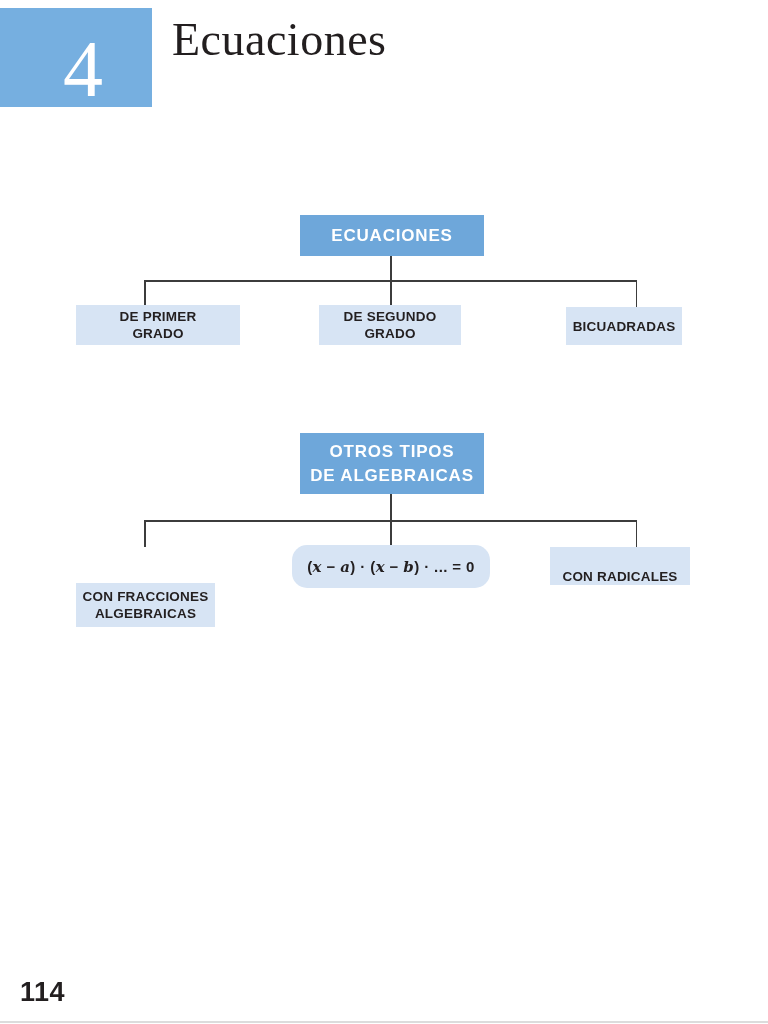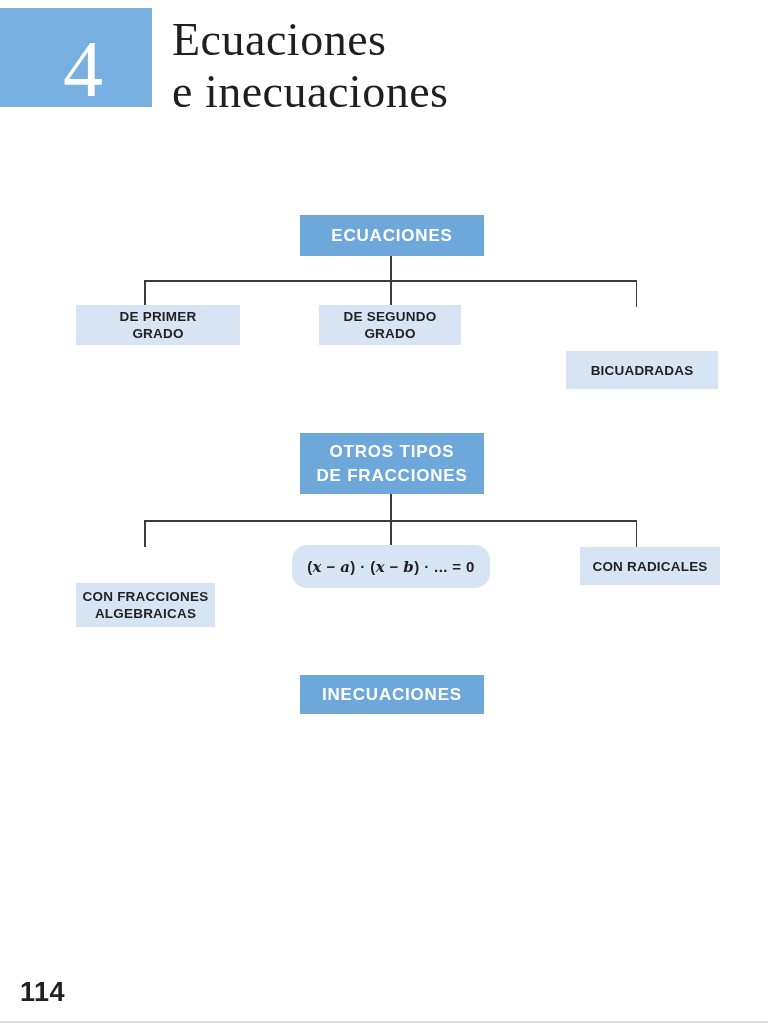--- a/index.html
+++ b/index.html
@@ -72,25 +72,25 @@
     text-align: center;
     line-height: 17px;
   }
 
   #box-ecuaciones   { left: 300px; top: 215px; width: 184px; height: 41px; }
   #box-otros        { left: 300px; top: 433px; width: 184px; height: 61px; }
   #box-inecuaciones { left: 300px; top: 675px; width: 184px; height: 39px; }
 
   #box-primer    { left: 76px;  top: 305px; width: 164px; height: 40px; }
   #box-segundo   { left: 319px; top: 305px; width: 142px; height: 40px; text-align: right; }
-  #box-bicuadradas { left: 566px; top: 307px; width: 152px; height: 38px; margin-top: 44px; }
+  #box-bicuadradas { left: 566px; top: 307px; width: 116px; height: 38px; }
 
   #box-fracciones { left: 76px;  top: 547px; width: 139px; height: 44px; margin-top: 36px; }
   #box-formula    { left: 292px; top: 545px; width: 198px; height: 43px; }
-  #box-radicales  { left: 580px; top: 547px; width: 140px; height: 38px; }
+  #box-radicales  { left: 550px; top: 547px; width: 140px; height: 38px; justify-content: flex-end; }
 
   #box-formula { font-size: 15px; letter-spacing: 0.4px; border-radius: 15px; }
   #box-formula .var { font-style: italic; font-family: "DejaVu Serif", serif; }
 
   
   .line { position: absolute; background: #3C3C3C; }
   .h-line { height: 1.6px; }
   .v-line { width: 1.6px; }
 
   #g1-center { left: 390px; top: 256px; height: 49px; }
@@ -122,21 +122,20 @@
 </head>
 <body>
 
 <div class="page">
 
   <div class="chapter-badge">
     <div class="chapter-number">4</div>
   </div>
   <div class="page-title">
     <div>Ecuaciones</div>
-    <div>e inecuaciones</div>
   </div>
 
   <div class="node-parent" id="box-ecuaciones">
     <span>ECUACIONES</span>
   </div>
 
   <div class="line v-line" id="g1-center"></div>
   <div class="line h-line" id="g1-rail"></div>
   <div class="line v-line" id="g1-left"></div>
   <div class="line v-line" id="g1-right"></div>
@@ -148,41 +147,38 @@
   <div class="node-child" id="box-segundo">
     <span>DE SEGUNDO</span>
     <span>GRADO</span>
   </div>
   <div class="node-child" id="box-bicuadradas">
     <span>BICUADRADAS</span>
   </div>
 
   <div class="node-parent" id="box-otros">
     <span>OTROS TIPOS</span>
-    <span>DE FRACCIONES</span>
+    <span>DE ALGEBRAICAS</span>
   </div>
 
   <div class="line v-line" id="g2-center"></div>
   <div class="line h-line" id="g2-rail"></div>
   <div class="line v-line" id="g2-left"></div>
   <div class="line v-line" id="g2-right"></div>
 
   <div class="node-child" id="box-fracciones">
     <span>CON FRACCIONES</span>
     <span>ALGEBRAICAS</span>
   </div>
   <div class="node-child" id="box-formula">
     <span>
       <span>(</span><span class="var">x</span><span> − </span><span class="var">a</span><span>) · (</span><span class="var">x</span><span> − </span><span class="var">b</span><span>) · ... = 0</span>
     </span>
   </div>
   <div class="node-child" id="box-radicales">
     <span>CON RADICALES</span>
   </div>
 
-  <div class="node-parent" id="box-inecuaciones">
-    <span>INECUACIONES</span>
-  </div>
 
   <div class="page-number">114</div>
   <div class="bottom-rule"></div>
 
 </div>
 
 </body></html>

